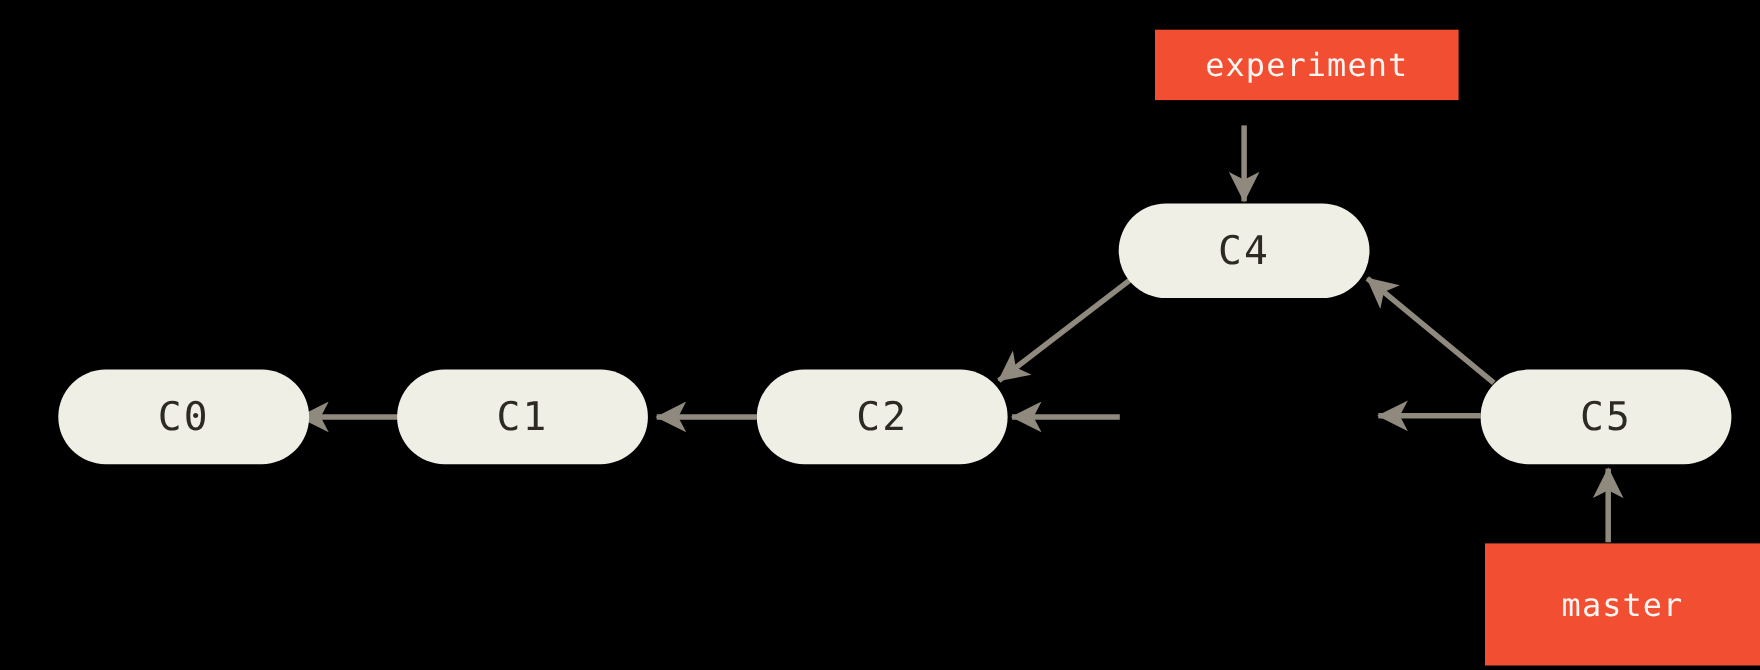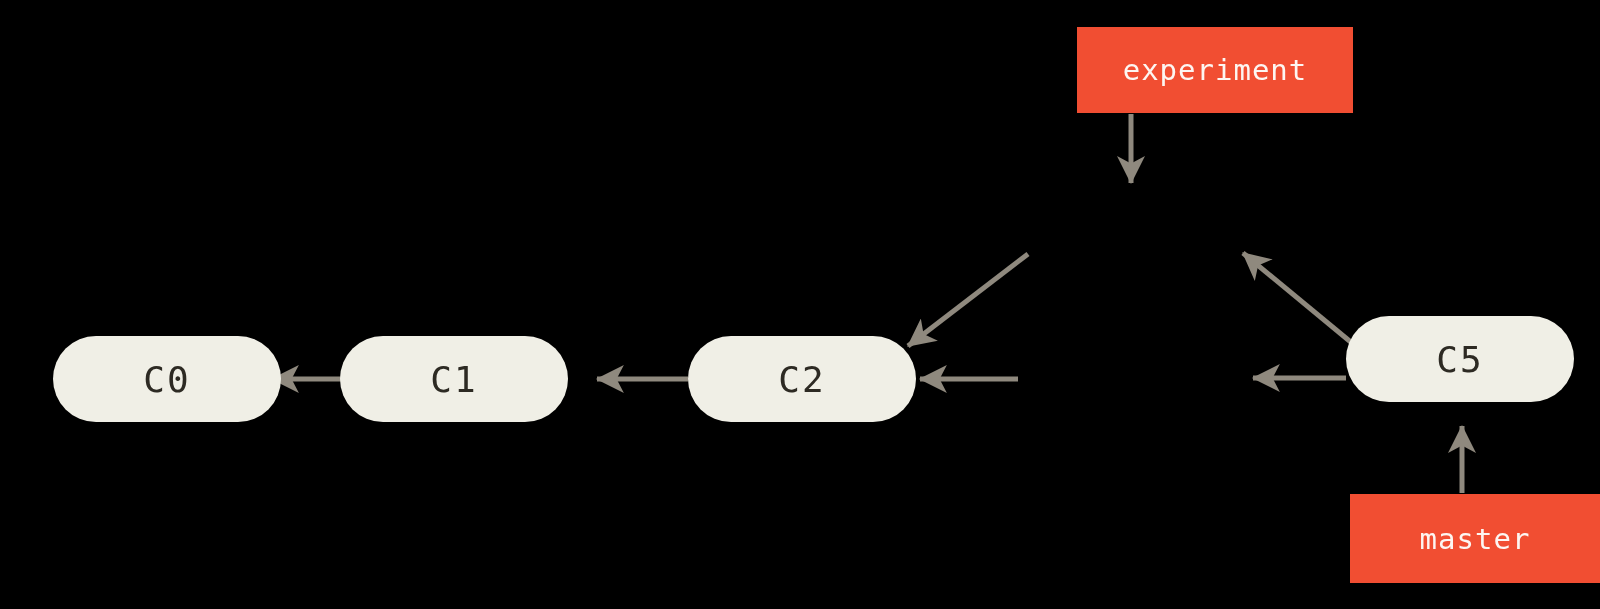--- a/index.html
+++ b/index.html
@@ -25,35 +25,35 @@
     position:absolute;
     width:228px;height:86px;
     background:var(--commit-fill);
     border-radius:43px;
     display:flex;align-items:center;justify-content:center;
     color:var(--commit-text);
     font-size:36px;
     letter-spacing:2px;
   }
   #node-c0{left:53px;top:336px;}
-  #node-c1{left:340px;top:336px;}
+  #node-c1{left:361px;top:336px;}
   #node-c2{left:688px;top:336px;}
   #node-c3{left:1017px;top:336px;}
   #node-c4{left:1017px;top:185px;}
-  #node-c5{left:1346px;top:316px;}
+  #node-c5{left:1346px;top:336px;}
   .branch-label{
     position:absolute;
     background:var(--branch-fill);
     color:var(--branch-text);
     display:flex;align-items:center;justify-content:center;
     font-size:29px;
     letter-spacing:1px;
   }
-  #branch-experiment{left:1077px;top:27px;width:276px;height:86px;}
-  #branch-master{left:1350px;top:494px;width:250px;height:89px;}
+  #branch-experiment{left:1050px;top:27px;width:276px;height:64px;}
+  #branch-master{left:1350px;top:494px;width:250px;height:111px;}
 </style>
 </head>
 <body>
 
 <div id="canvas">
 
   <svg id="edges" viewBox="0 0 1600 609" xmlns="http://www.w3.org/2000/svg">
     <defs>
       <marker id="arrowhead" viewBox="0 0 10 10" refX="9.6" refY="5" markerWidth="6.2" markerHeight="5.6" markerUnits="strokeWidth" orient="auto">
         <path class="arrowhead-shape" d="M0,0 L10,5 L0,10 L2.6,5 Z"></path>
@@ -79,17 +79,20 @@
 
   <div class="commit-node" id="node-c0">
     <span>C0</span>
   </div>
   <div class="commit-node" id="node-c1">
     <span>C1</span>
   </div>
   <div class="commit-node" id="node-c2">
     <span>C2</span>
   </div>
+  <div class="commit-node" id="node-c4">
+    <span>C4</span>
+  </div>
   <div class="commit-node" id="node-c5">
     <span>C5</span>
   </div>
 
 </div>
 
 </body></html>

